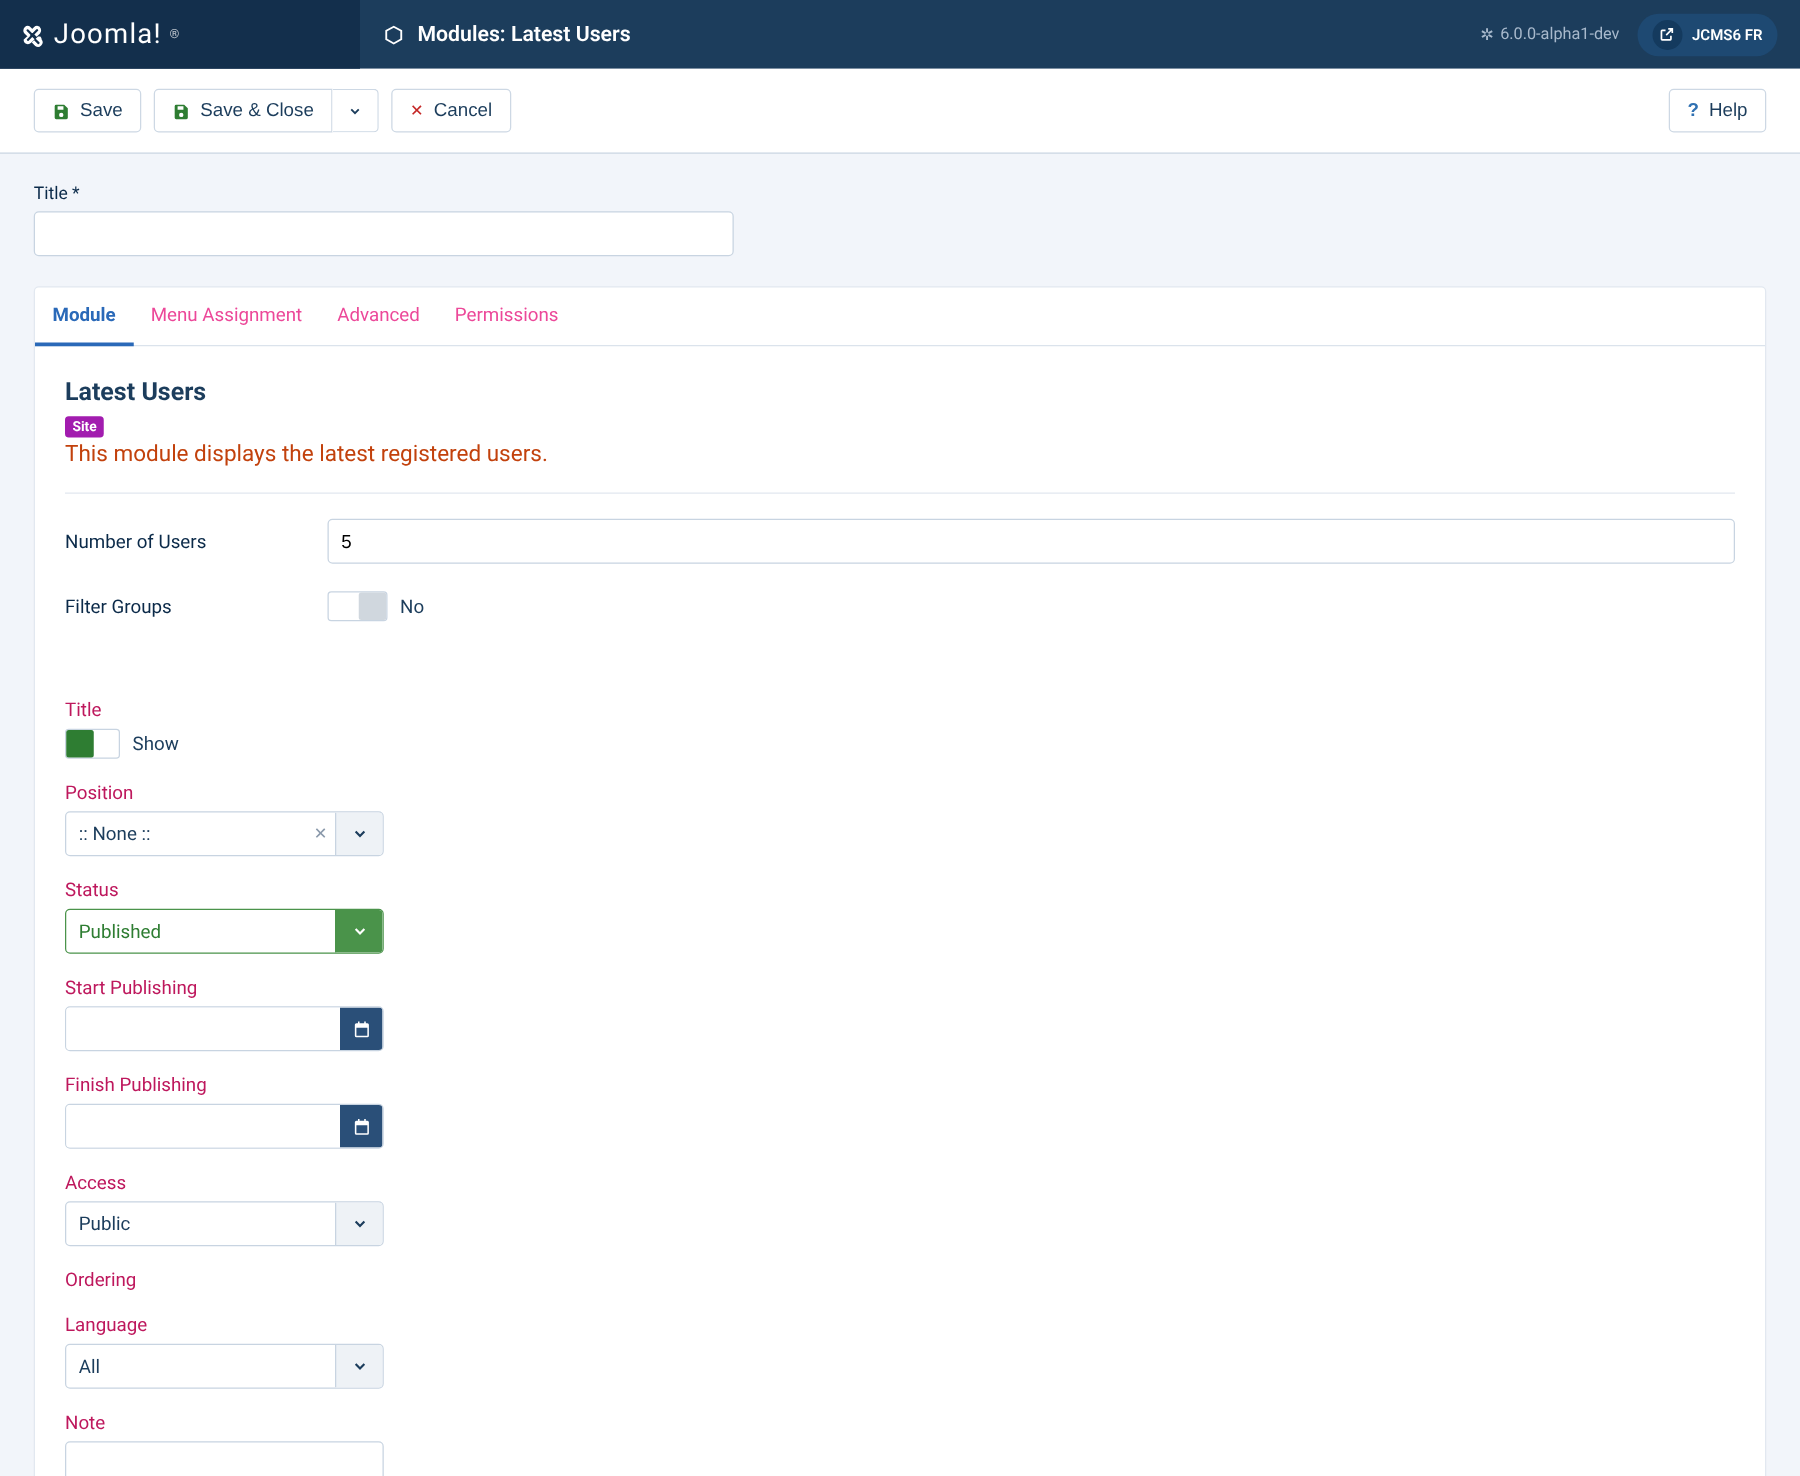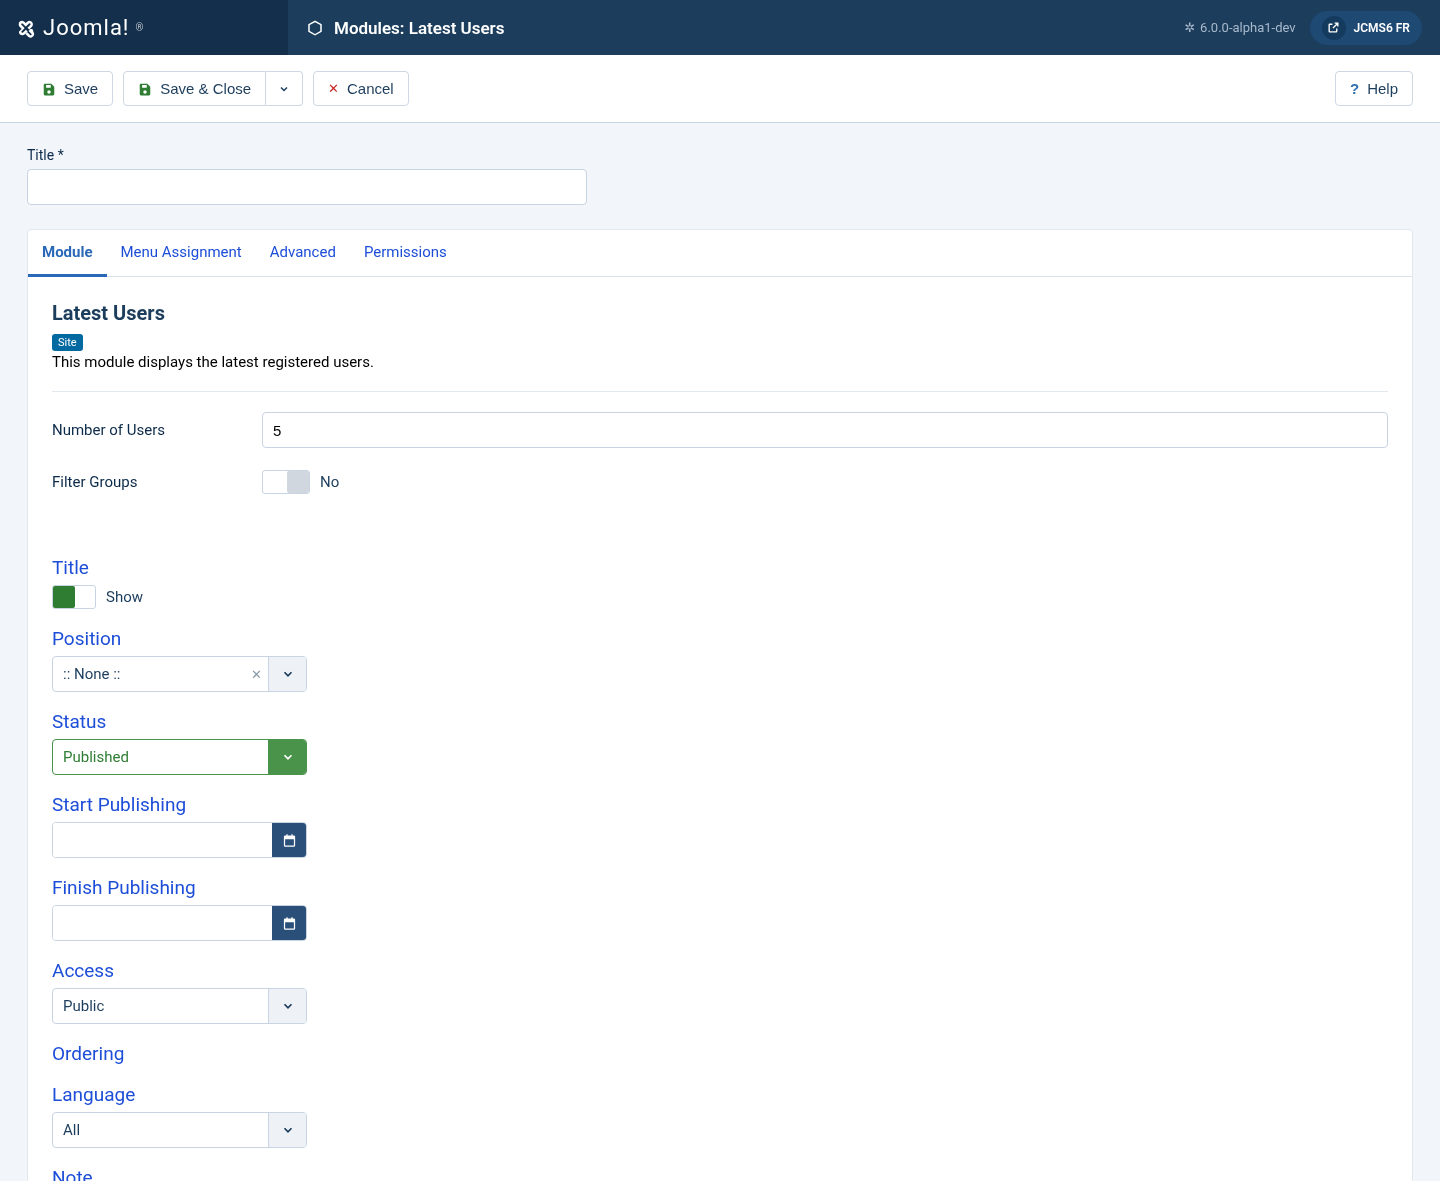--- a/index.html
+++ b/index.html
@@ -24,45 +24,45 @@
 .btn-group .btn:first-child { border-top-right-radius: 0; border-bottom-right-radius: 0; }
 .btn-group .btn:last-child { border-top-left-radius: 0; border-bottom-left-radius: 0; border-left: none; padding: 8px 12px; }
 .toolbar-right { margin-left: auto; }
 
 .page-body { padding: 24px 27px; }
 .label-top { color: #0b2a49; font-size: 14px; margin-bottom: 6px; display: block; }
 .title-input { width: 560px; height: 36px; border: 1px solid #c8d4e1; border-radius: 4px; padding: 0 10px; font-size: 15px; }
 
 .tabs-wrap { margin-top: 24px; background: #fff; border: 1px solid #e2e8f0; border-radius: 4px; }
 .tabs-nav { display: flex; border-bottom: 1px solid #dbe3ec; }
-.tab { padding: 13px 14px; font-size: 15px; color: #1d4ed8; cursor: pointer; }
+.tab { padding: 13px 14px; font-size: 15px; color: #ec4899; cursor: pointer; }
 .tab.active { color: #2a69b8; font-weight: 700; border-bottom: 3px solid #2a69b8; margin-bottom: -1px; }
 
 .tabs-content { padding: 24px; display: flex; gap: 40px; flex-direction: column; }
 .main-col { flex: 1; }
 .side-col { width: 255px; }
 
 h2.section-title { font-size: 20px; font-weight: 700; color: #1c3d5c; margin-bottom: 8px; }
-.site-badge { background: #0369a1; color: #fff; font-size: 11px; padding: 2px 6px; border-radius: 3px; font-weight: 400; }
-.desc-text { margin-top: 4px; font-size: 15px; color: #000000; }
+.site-badge { background: #a21caf; color: #fff; font-size: 11px; padding: 2px 6px; border-radius: 3px; font-weight: 700; }
+.desc-text { margin-top: 4px; font-size: 18px; color: #c2410c; }
 hr.sep { border: none; border-top: 1px solid #e2e8f0; margin: 20px 0; }
 
 .field-row { display: flex; align-items: center; margin-bottom: 22px; }
 .field-label { width: 210px; color: #0b2a49; font-size: 15px; }
 .field-control { flex: 1; }
 .num-input { width: 100%; height: 36px; border: 1px solid #c8d4e1; border-radius: 4px; padding: 0 10px; font-size: 15px; }
 .toggle-wrap { display: flex; align-items: center; gap: 10px; }
 .toggle { width: 48px; height: 24px; border: 1px solid #c8d4e1; border-radius: 3px; background: #fff; position: relative; cursor: pointer; }
 .toggle-knob-off { position: absolute; right: 0; top: 0; width: 22px; height: 22px; background: #d0d7de; border-radius: 2px; }
 .toggle-on { width: 44px; height: 24px; background: #fff; border: 1px solid #c8d4e1; border-radius: 3px; position: relative; cursor: pointer; }
 .toggle-on-knob { position: absolute; left: 0; top: 0; width: 22px; height: 22px; background: #2e7d32; border-radius: 2px; }
 .toggle-text { font-size: 15px; color: #1c3d5c; }
 
 .side-field { margin-bottom: 18px; }
-.side-label { font-size: 19px; color: #1d4ed8; margin-bottom: 6px; display: block; }
+.side-label { font-size: 15px; color: #be185d; margin-bottom: 6px; display: block; }
 .select-box { display: flex; border: 1px solid #c8d4e1; border-radius: 4px; height: 36px; align-items: stretch; overflow: hidden; background: #fff; }
 .select-text { flex: 1; padding: 0 10px; display: flex; align-items: center; font-size: 15px; }
 .select-clear { display: flex; align-items: center; padding: 0 6px; color: #8a99ab; cursor: pointer; font-size: 13px; }
 .select-chev { width: 38px; background: #eef2f6; display: flex; align-items: center; justify-content: center; border-left: 1px solid #c8d4e1; cursor: pointer; }
 .select-box.green { border-color: #4a934a; }
 .select-box.green .select-text { color: #2e7d32; }
 .select-box.green .select-chev { background: #4a934a; color: #fff; border-left-color: #4a934a; }
 .date-box { display: flex; border: 1px solid #c8d4e1; border-radius: 4px; height: 36px; overflow: hidden; }
 .date-input { flex: 1; border: none; padding: 0 10px; font-size: 15px; }
 .date-btn { width: 40px; background: #2a4f78; color: #fff; display: flex; align-items: center; justify-content: center; cursor: pointer; }

